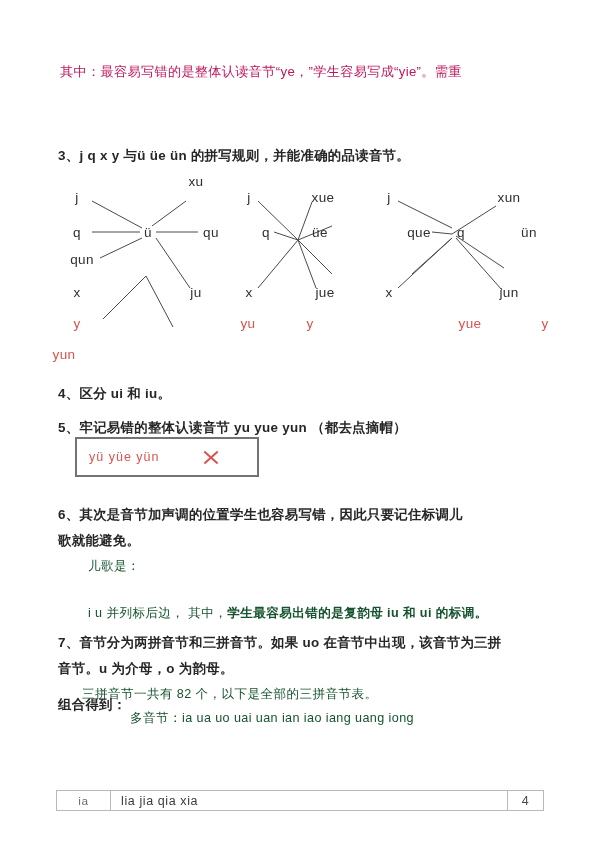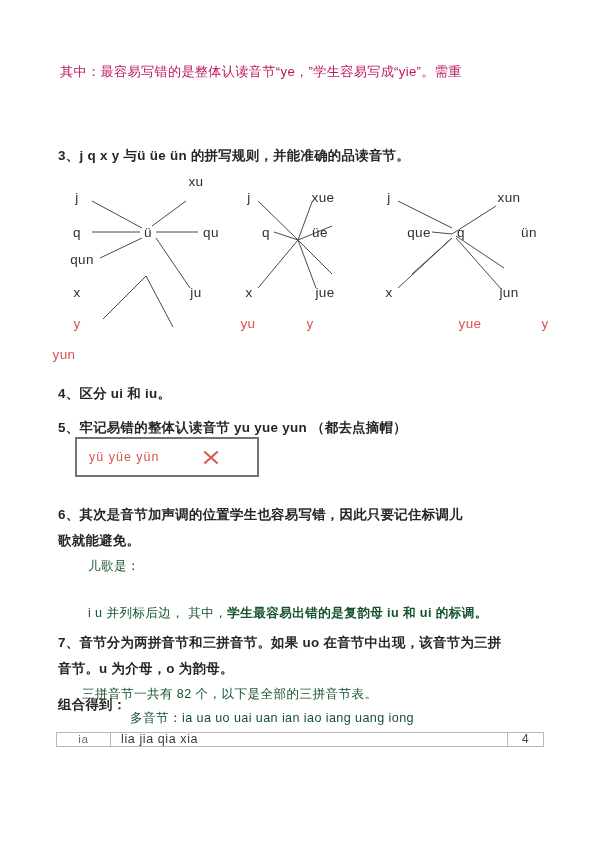--- a/index.html
+++ b/index.html
@@ -90,27 +90,26 @@
     left: 0; top: 8px;
     width: 18px; height: 1.8px;
     background: #d9534f;
     display: block;
   }
   #redbox .xmark span.a { transform: rotate(42deg); }
   #redbox .xmark span.b { transform: rotate(-42deg); }
 
   
   #table {
-    left: 56px; top: 732px;
-    width: 488px; height: 15px;
+    left: 56px; top: 790px;
+    width: 488px; height: 21px;
     border: 1px solid #b9b9b9;
     box-sizing: border-box;
     display: flex;
     background: #fff;
-    align-items: flex-end;
   }
   #table .cell {
     display: flex;
     align-items: center;
     font-size: 12.5px;
     color: #4a4a4a;
     letter-spacing: 0.6px;
     box-sizing: border-box;
   }
   #table .c-key {

